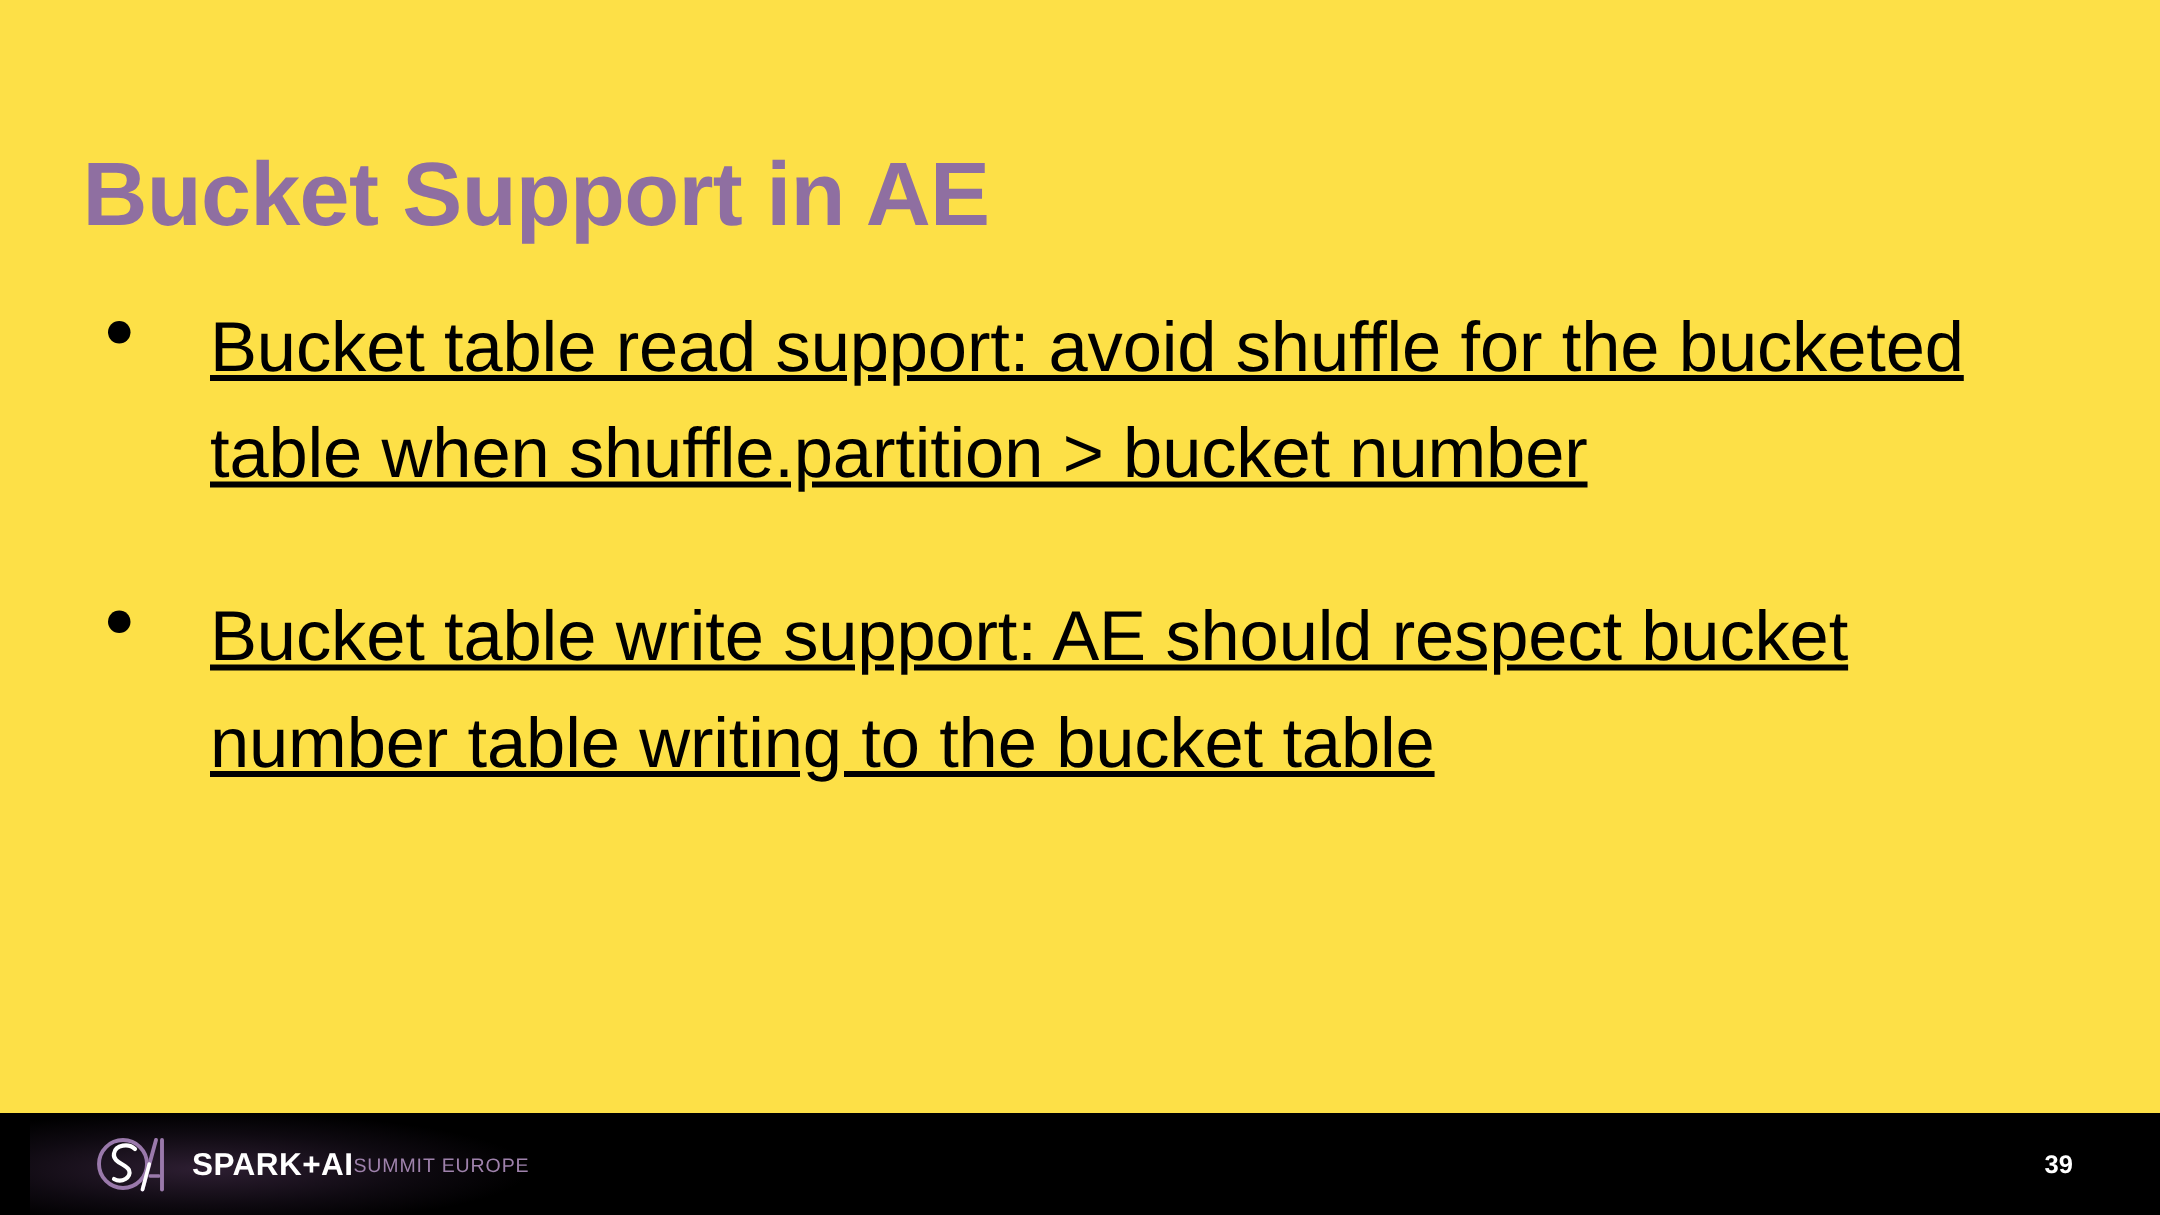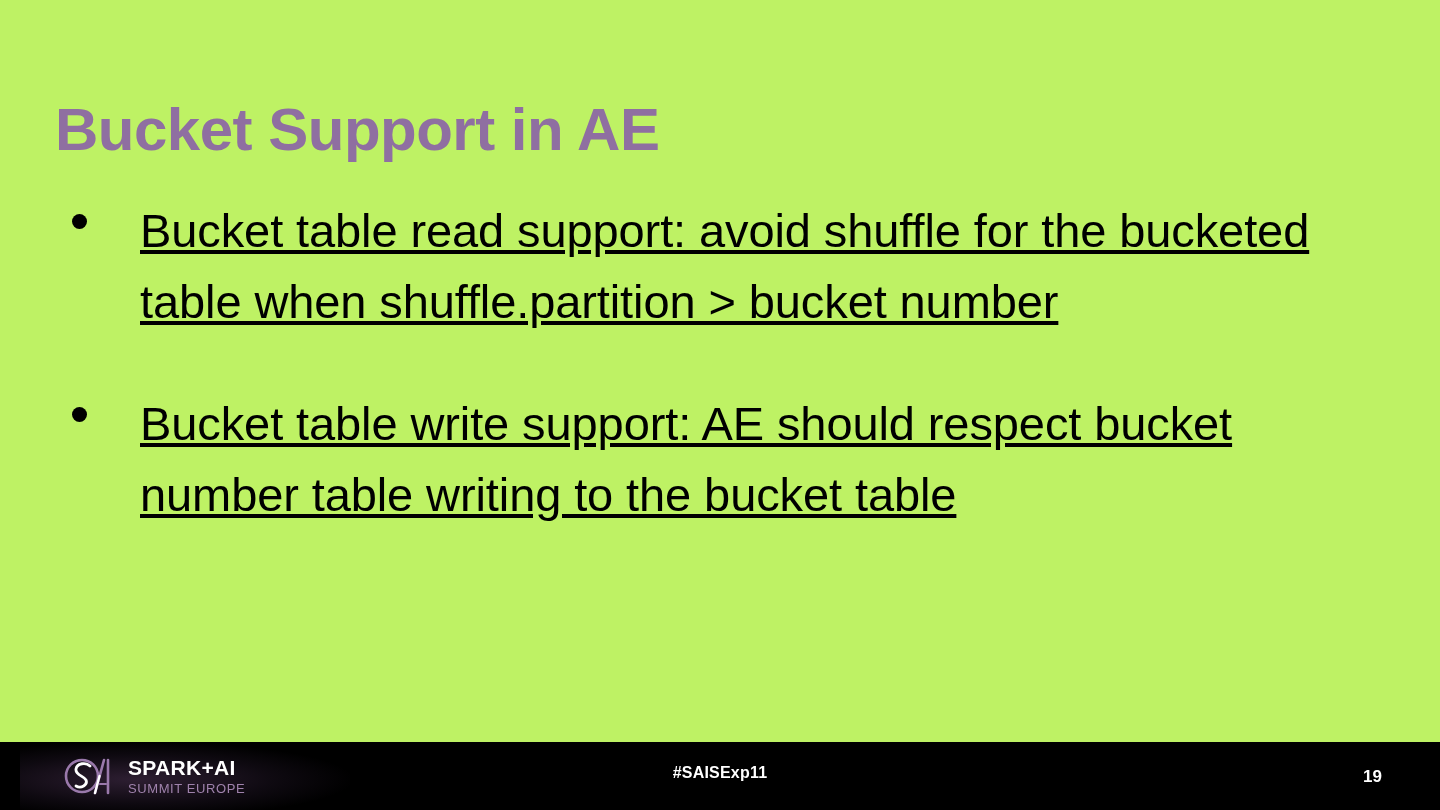--- a/index.html
+++ b/index.html
@@ -8,21 +8,21 @@
     padding: 0;
     background: #ffffff;
   }
   body {
     font-family: "Liberation Sans", sans-serif;
   }
   .slide {
     position: relative;
     width: 1440px;
     height: 810px;
-    background: #bef264;
+    background: #fde047;
     overflow: hidden;
   }
 
   
   .slide-title {
     position: absolute;
     left: 55px;
     top: 58px;
     font-size: 60px;
     font-weight: bold;
@@ -91,21 +91,21 @@
     height: 52px;
   }
   .logo-mark {
     width: 54px;
     height: 46px;
     flex: none;
     margin-right: 10px;
   }
   .logo-words {
     display: flex;
-    flex-direction: column;
+    flex-direction: row;
     justify-content: center;
     line-height: 1;
   }
   .logo-line-1 {
     font-size: 21px;
     font-weight: bold;
     color: #ffffff;
     letter-spacing: 0.3px;
   }
   .logo-line-2 {
@@ -172,18 +172,17 @@
           <path d="M44 40 L44 7" fill="none" stroke="#9a79ab" stroke-width="2.6" stroke-linecap="round"></path>
           <path d="M36 31 L42 31" fill="none" stroke="#9a79ab" stroke-width="2.2" stroke-linecap="round"></path>
         </svg>
       </span>
       <span class="logo-words">
         <span class="logo-line-1">SPARK+AI</span>
         <span class="logo-line-2">SUMMIT EUROPE</span>
       </span>
     </div>
 
-    <div class="footer-hashtag">#SAISExp11</div>
 
-    <div class="footer-pagenum">19</div>
+    <div class="footer-pagenum">39</div>
   </div>
 
 </div>
 
 </body></html>

